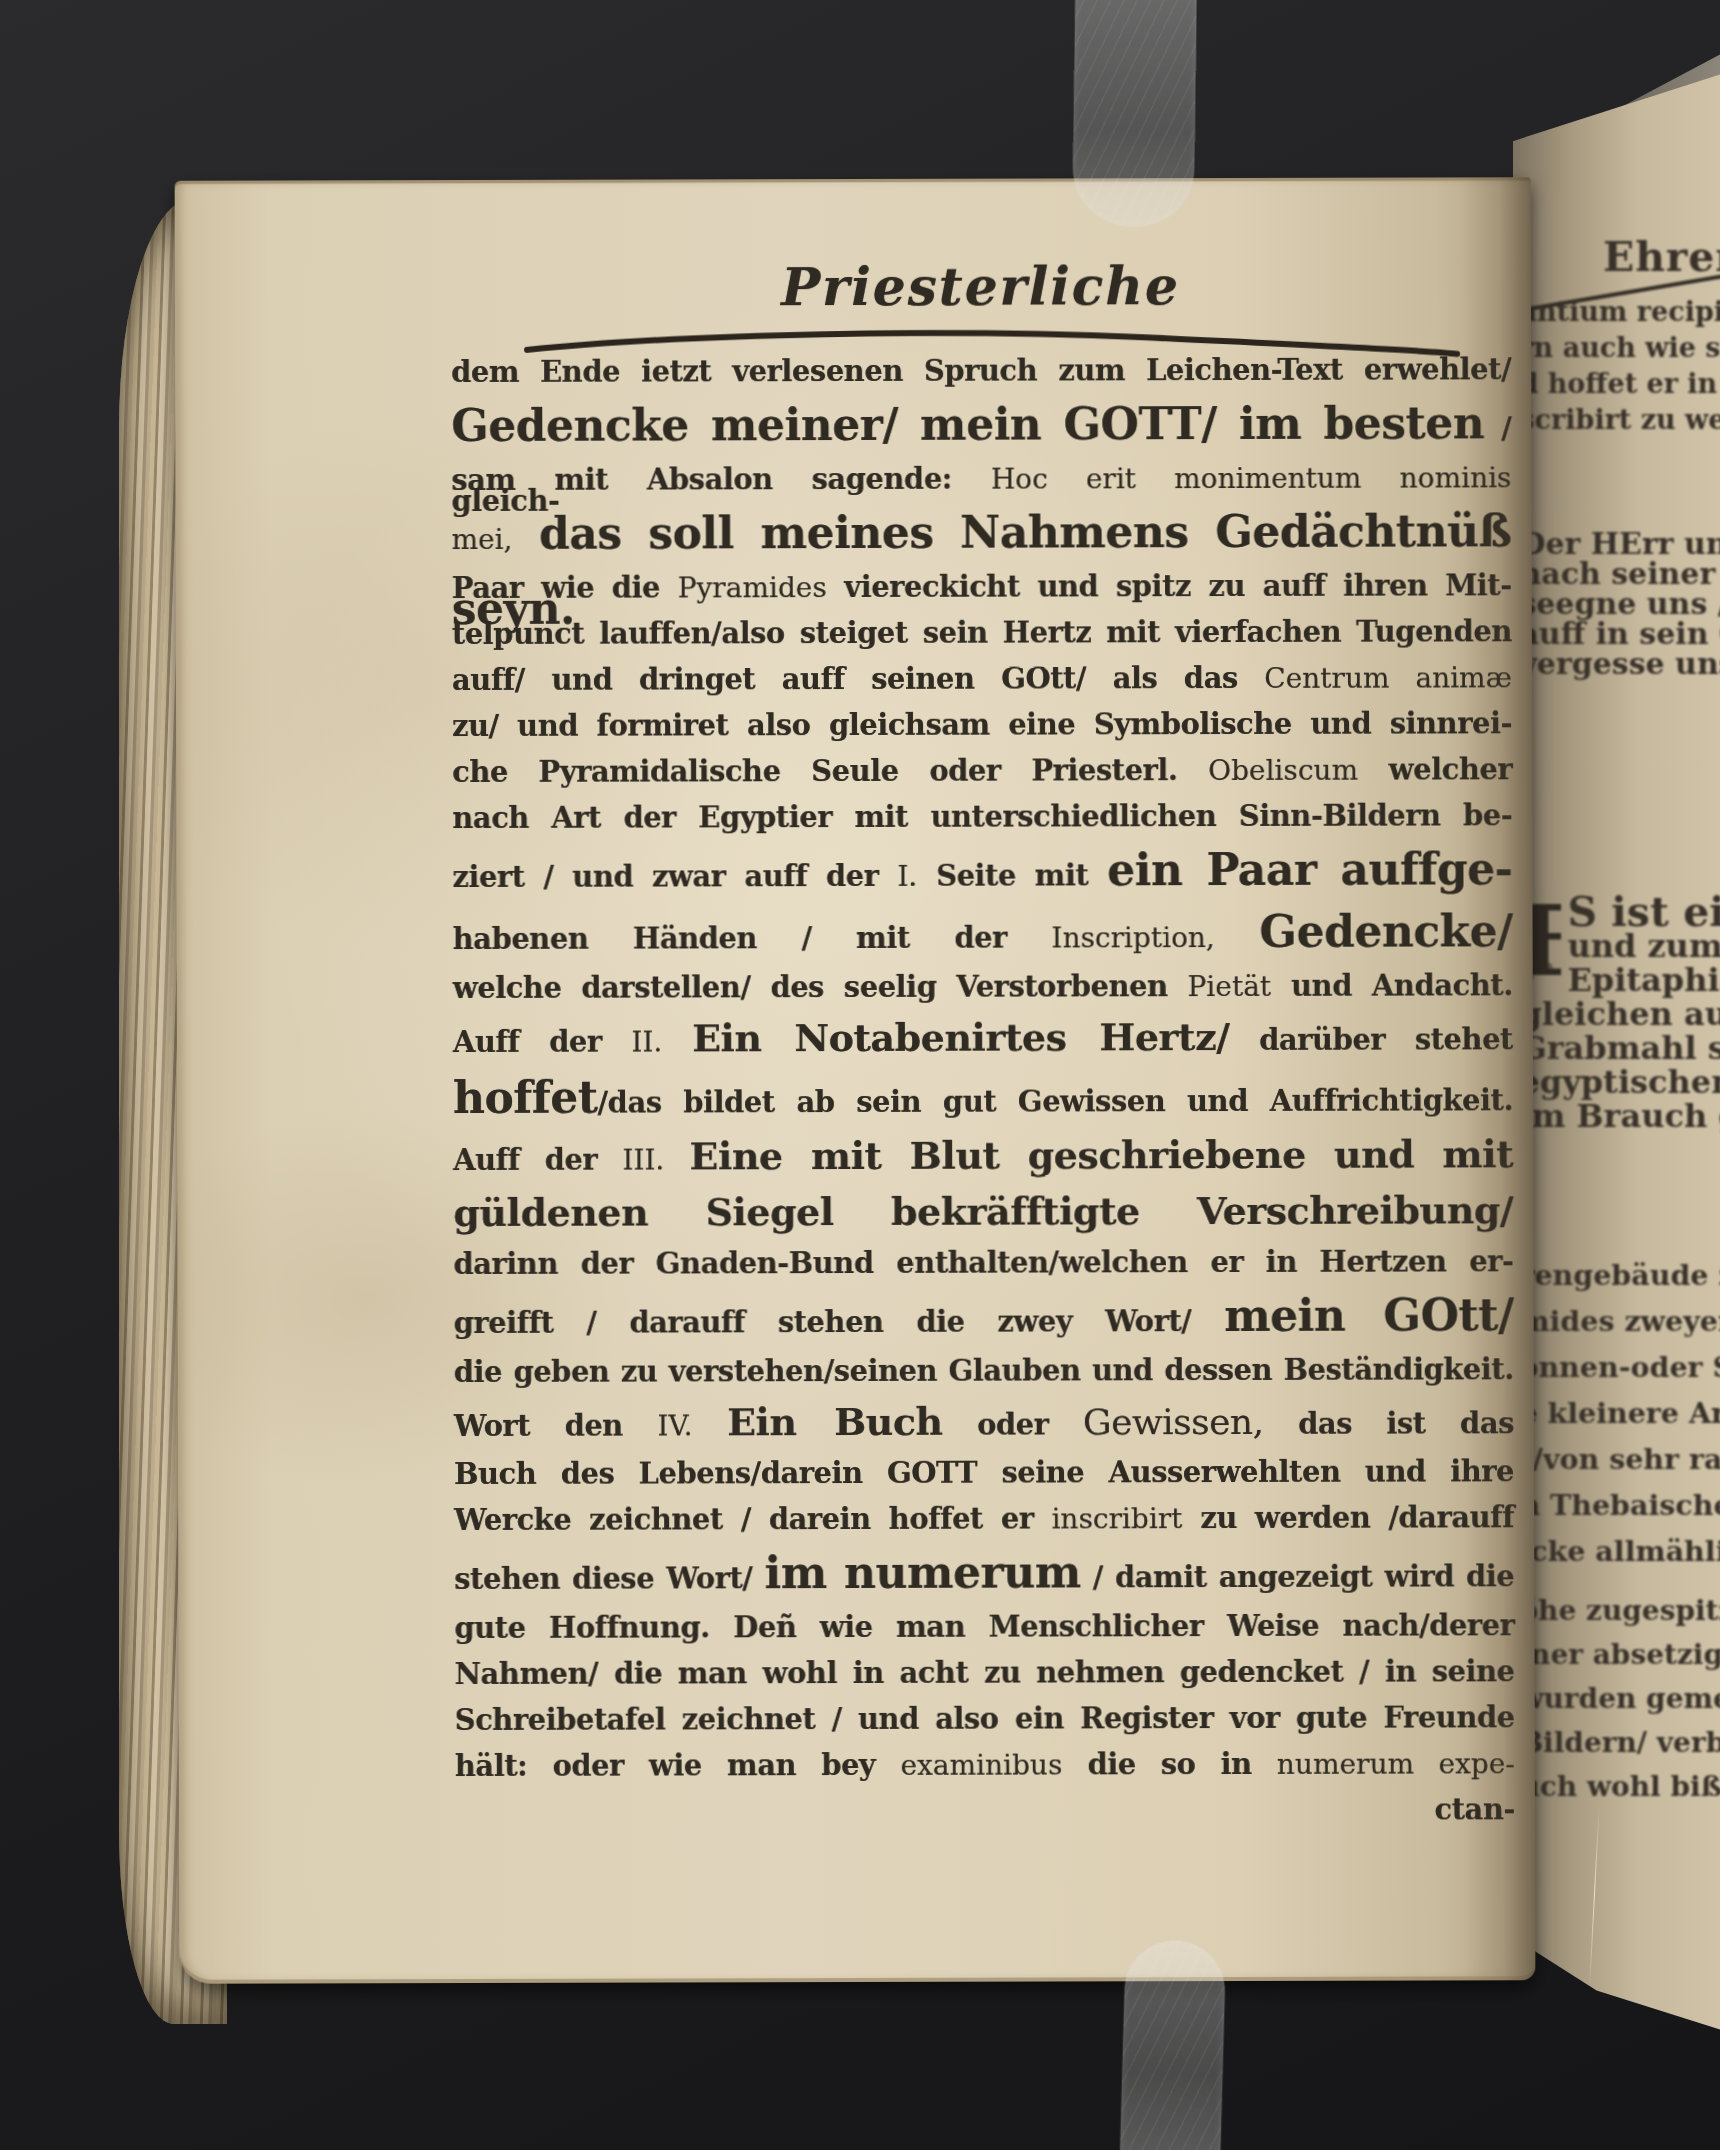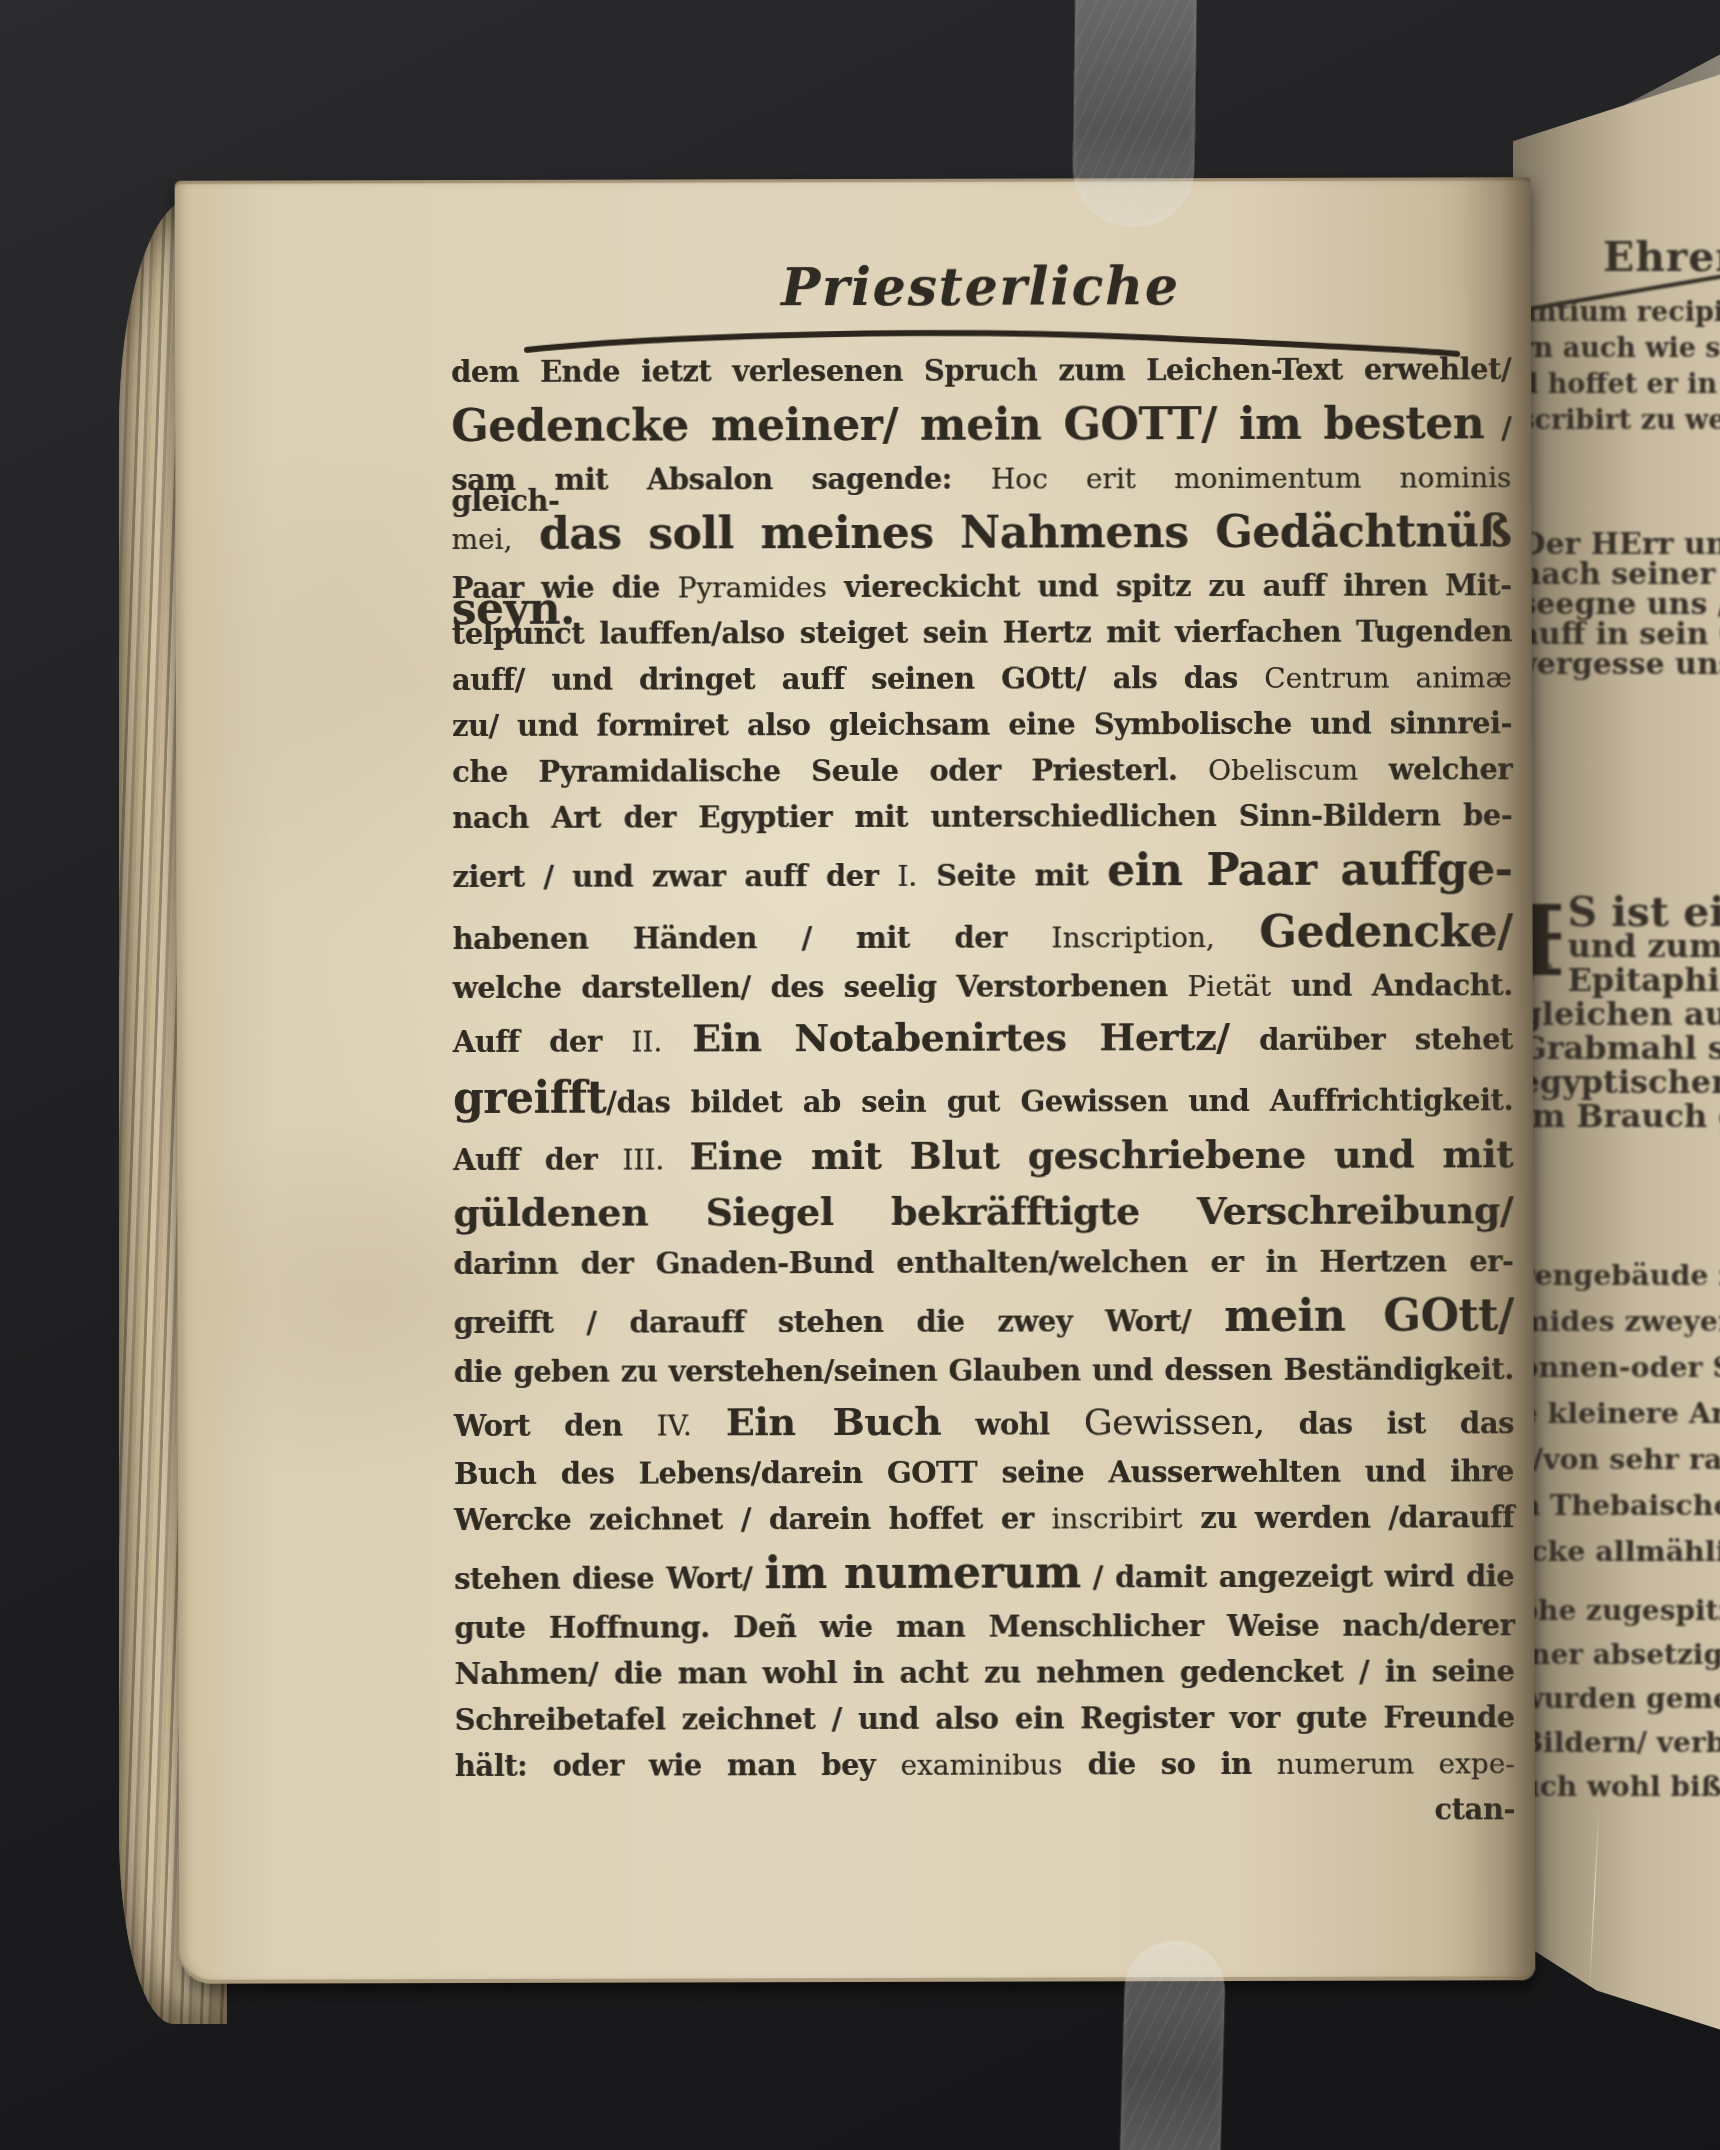--- a/index.html
+++ b/index.html
@@ -146,27 +146,27 @@
         <div class="ln n"><span class="seg-f">Paar wie die </span><span class="seg-a">Pyramides</span><span class="seg-f"> viereckicht und spitz zu auff ihren Mit-</span></div>
         <div class="ln n"><span class="seg-f">telpunct lauffen/also steiget sein Hertz mit vierfachen Tugenden</span></div>
         <div class="ln n"><span class="seg-f">auff/ und dringet auff seinen GOtt/ als das </span><span class="seg-a">Centrum animæ</span></div>
         <div class="ln n"><span class="seg-f">zu/ und formiret also gleichsam eine Symbolische und sinnrei-</span></div>
         <div class="ln n"><span class="seg-f">che Pyramidalische Seule oder Priesterl. </span><span class="seg-a">Obeliscum</span><span class="seg-f"> welcher</span></div>
         <div class="ln n"><span class="seg-f">nach Art der Egyptier mit unterschiedlichen Sinn-Bildern be-</span></div>
         <div class="ln b"><span class="seg-f">ziert / und zwar auff der </span><span class="seg-a">I.</span><span class="seg-f"> Seite mit </span><span class="seg-F">ein Paar auffge-</span></div>
         <div class="ln b"><span class="seg-f">habenen Händen / mit der </span><span class="seg-a">Inscription,</span><span class="seg-f"> </span><span class="seg-F">Gedencke/</span></div>
         <div class="ln n"><span class="seg-f">welche darstellen/ des seelig Verstorbenen </span><span class="seg-a">Pietät</span><span class="seg-f"> und Andacht.</span></div>
         <div class="ln m"><span class="seg-f">Auff der </span><span class="seg-a">II.</span><span class="seg-f"> </span><span class="seg-M">Ein Notabenirtes Hertz/</span><span class="seg-f"> darüber stehet</span></div>
-        <div class="ln b"><span class="seg-F">greifft</span><span class="seg-f">/das bildet ab sein gut Gewissen und Auffrichtigkeit.</span></div>
+        <div class="ln b"><span class="seg-F">hoffet</span><span class="seg-f">/das bildet ab sein gut Gewissen und Auffrichtigkeit.</span></div>
         <div class="ln m"><span class="seg-f">Auff der </span><span class="seg-a">III.</span><span class="seg-f"> </span><span class="seg-M">Eine mit Blut geschriebene und mit</span></div>
         <div class="ln m"><span class="seg-M">güldenen Siegel bekräfftigte Verschreibung/</span></div>
         <div class="ln n"><span class="seg-f">darinn der Gnaden-Bund enthalten/welchen er in Hertzen er-</span></div>
         <div class="ln b"><span class="seg-f">greifft / darauff stehen die zwey Wort/ </span><span class="seg-F">mein GOtt/</span></div>
         <div class="ln n"><span class="seg-f">die geben zu verstehen/seinen Glauben und dessen Beständigkeit.</span></div>
-        <div class="ln m"><span class="seg-f">Wort den </span><span class="seg-a">IV.</span><span class="seg-f"> </span><span class="seg-M">Ein Buch</span><span class="seg-f"> wohl </span><span class="seg-A">Gewissen,</span><span class="seg-f"> das ist das</span></div>
+        <div class="ln m"><span class="seg-f">Wort den </span><span class="seg-a">IV.</span><span class="seg-f"> </span><span class="seg-M">Ein Buch</span><span class="seg-f"> oder </span><span class="seg-A">Gewissen,</span><span class="seg-f"> das ist das</span></div>
         <div class="ln n"><span class="seg-f">Buch des Lebens/darein GOTT seine Ausserwehlten und ihre</span></div>
         <div class="ln n"><span class="seg-f">Wercke zeichnet / darein hoffet er </span><span class="seg-a">inscribirt</span><span class="seg-f"> zu werden /darauff</span></div>
         <div class="ln b"><span class="seg-f">stehen diese Wort/ </span><span class="seg-F">im numerum</span><span class="seg-f"> / damit angezeigt wird die</span></div>
         <div class="ln n"><span class="seg-f">gute Hoffnung. Deñ wie man Menschlicher Weise nach/derer</span></div>
         <div class="ln n"><span class="seg-f">Nahmen/ die man wohl in acht zu nehmen gedencket / in seine</span></div>
         <div class="ln n"><span class="seg-f">Schreibetafel zeichnet / und also ein </span><span class="seg-f">Register</span><span class="seg-f"> vor gute Freunde</span></div>
         <div class="ln n"><span class="seg-f">hält: oder wie man bey </span><span class="seg-a">examinibus</span><span class="seg-f"> die so in </span><span class="seg-a">numerum expe-</span></div>
         <div class="ln n right"><span class="seg-f">ctan-</span></div>
       </div>
   </div>

